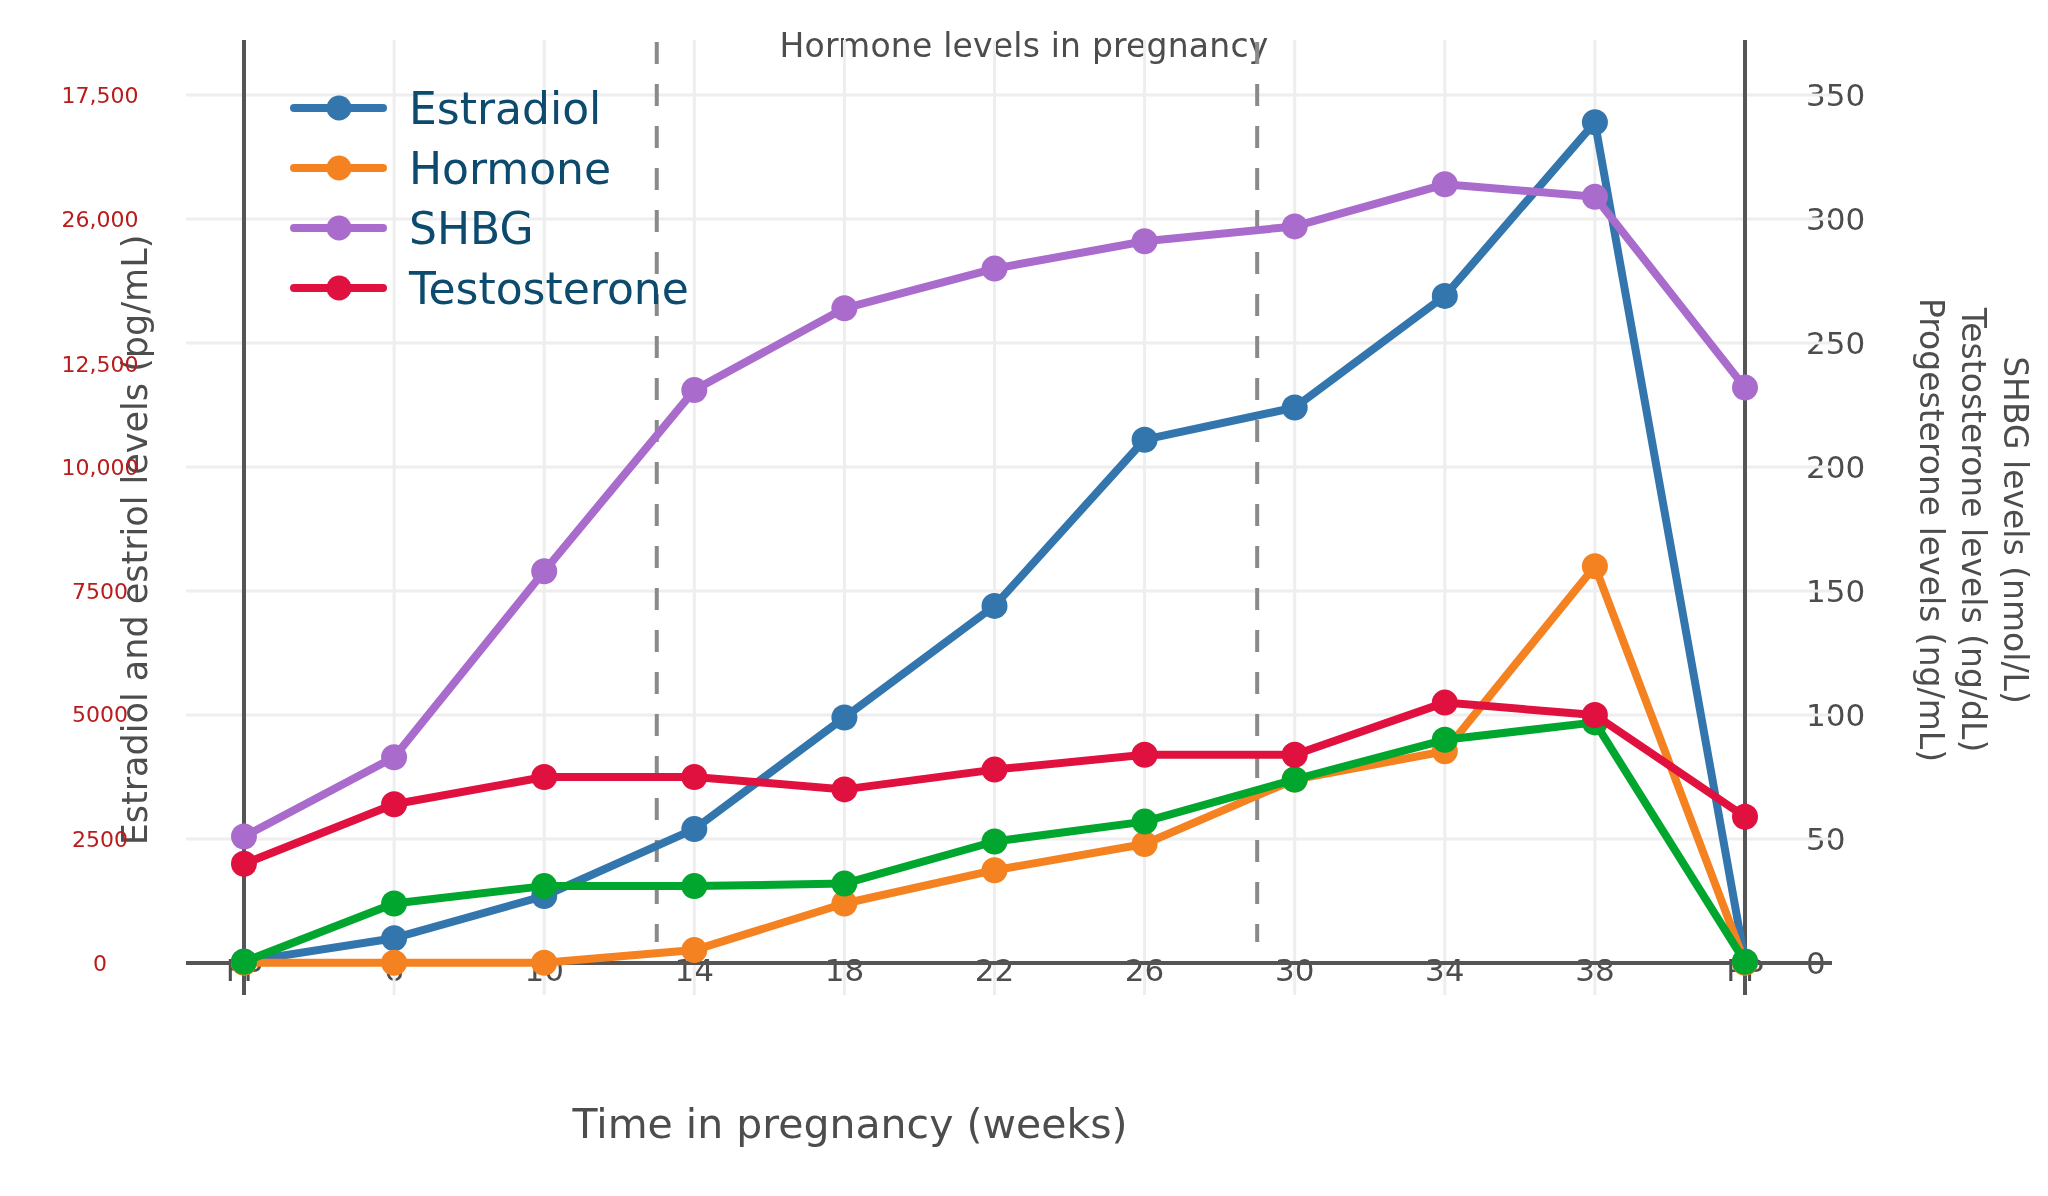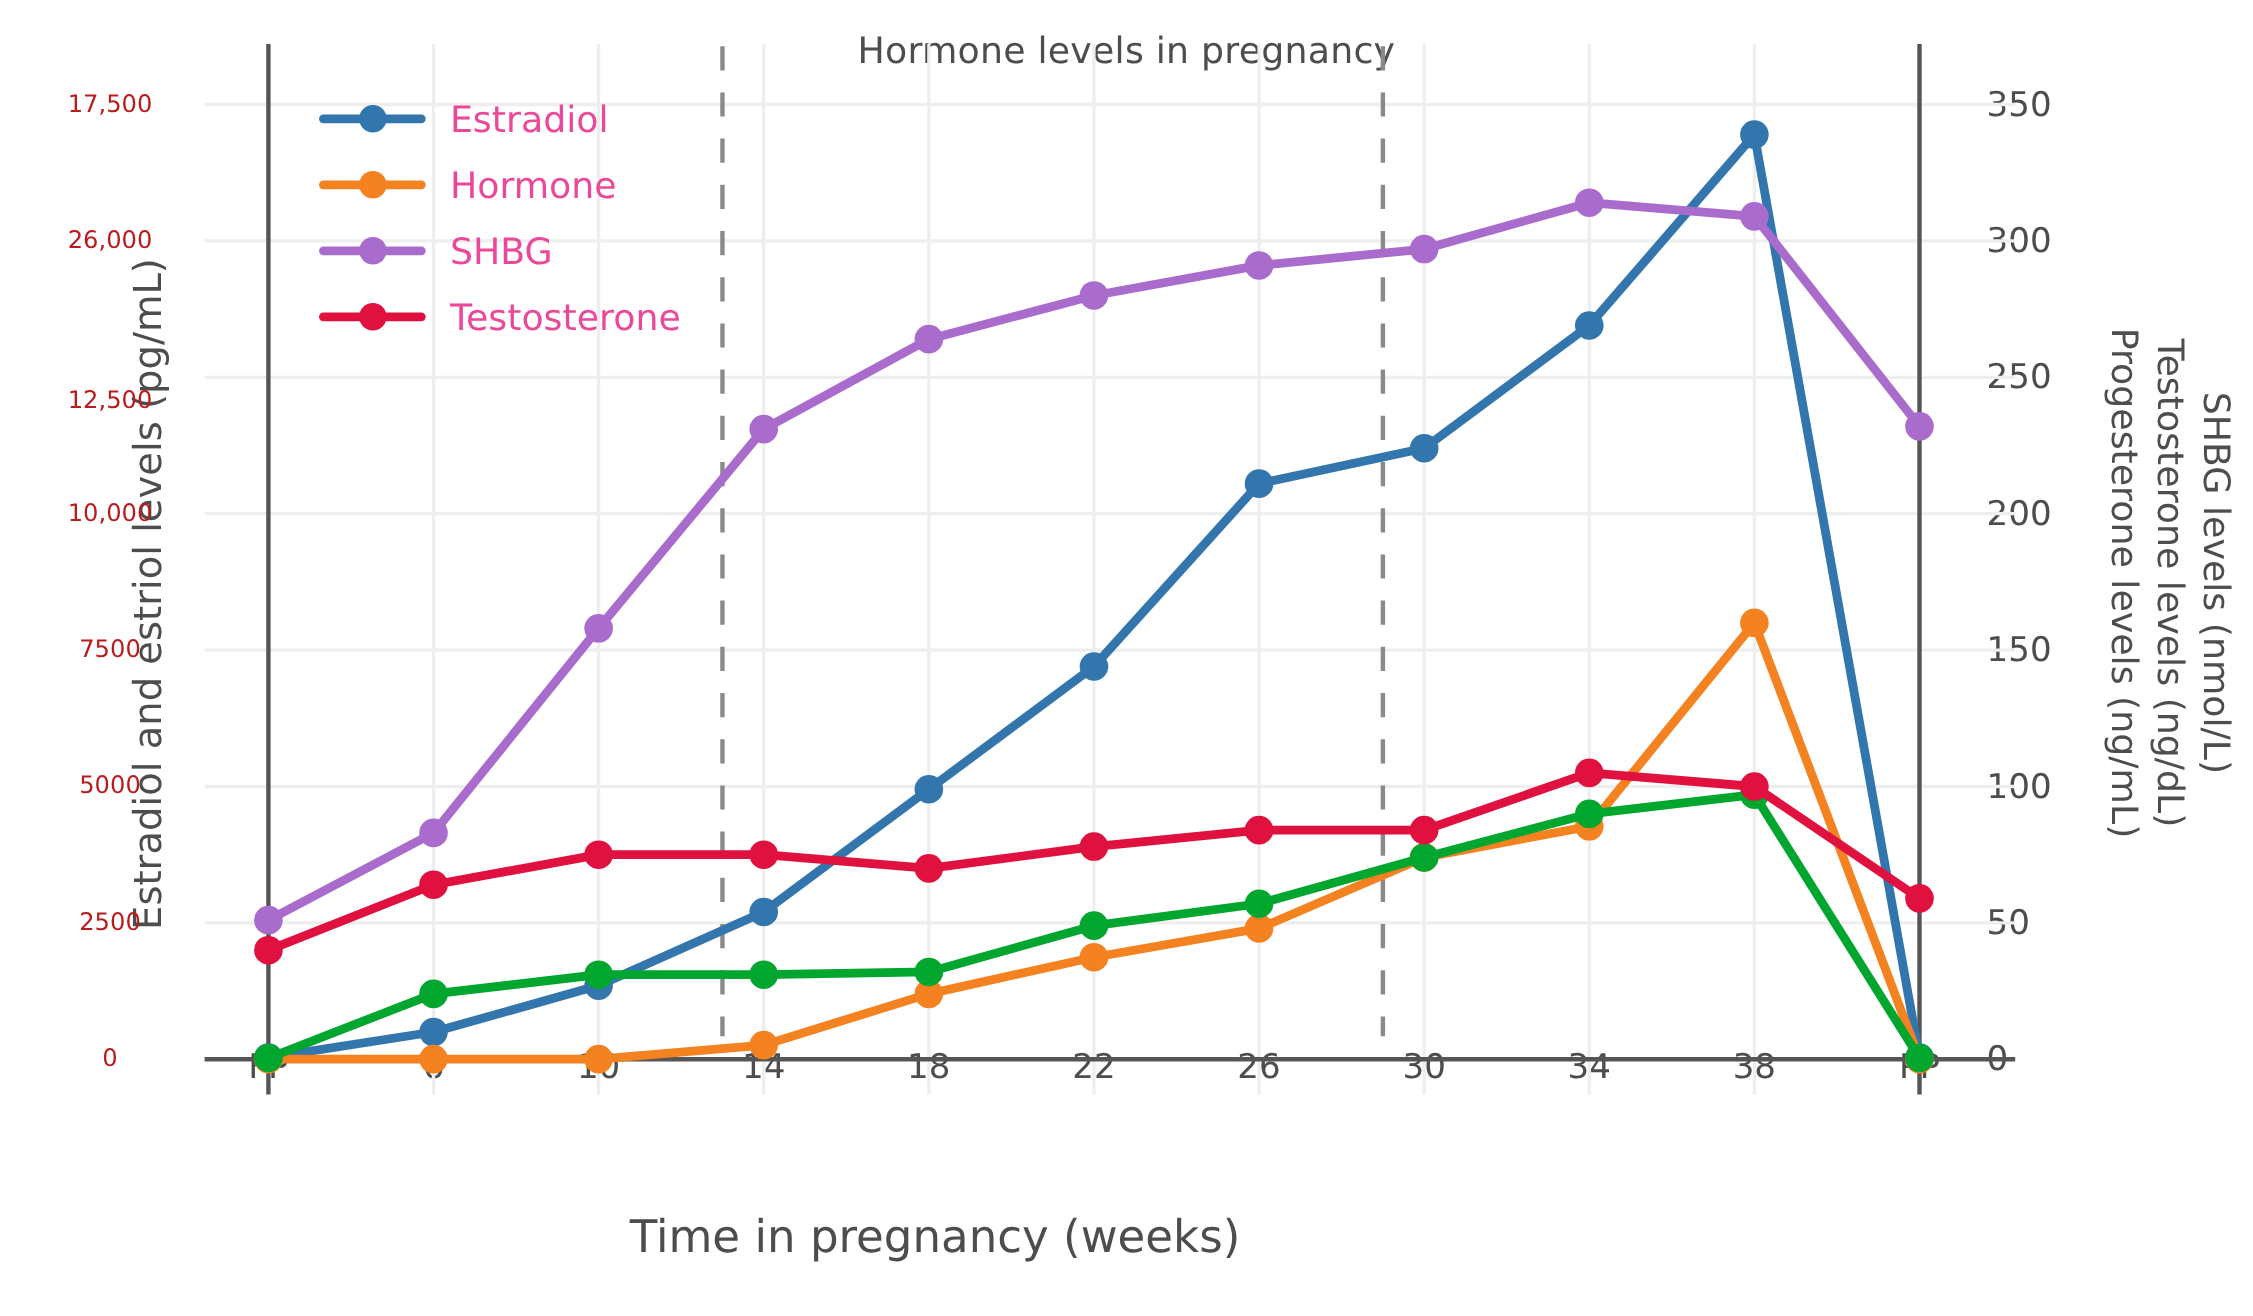--- a/index.html
+++ b/index.html
@@ -71,21 +71,21 @@
   .legend-swatch{
     position:relative; width:97px; height:8px; border-radius:4px;
     margin-right:22px;
   }
   .legend-swatch .dot{
     position:absolute; left:50%; top:50%;
     width:25px; height:25px; border-radius:50%;
     transform:translate(-50%,-50%);
   }
   .legend-label{
-    font-size:33px; color:#ec4899; white-space:nowrap;
+    font-size:44px; color:#0c4a6e; white-space:nowrap;
   }
 </style>
 </head>
 <body>
 
 <div id="root">
 
   <div class="chart-title">Hormone levels in pregnancy</div>
 
   <div class="xaxis-title">Time in pregnancy (weeks)</div>

